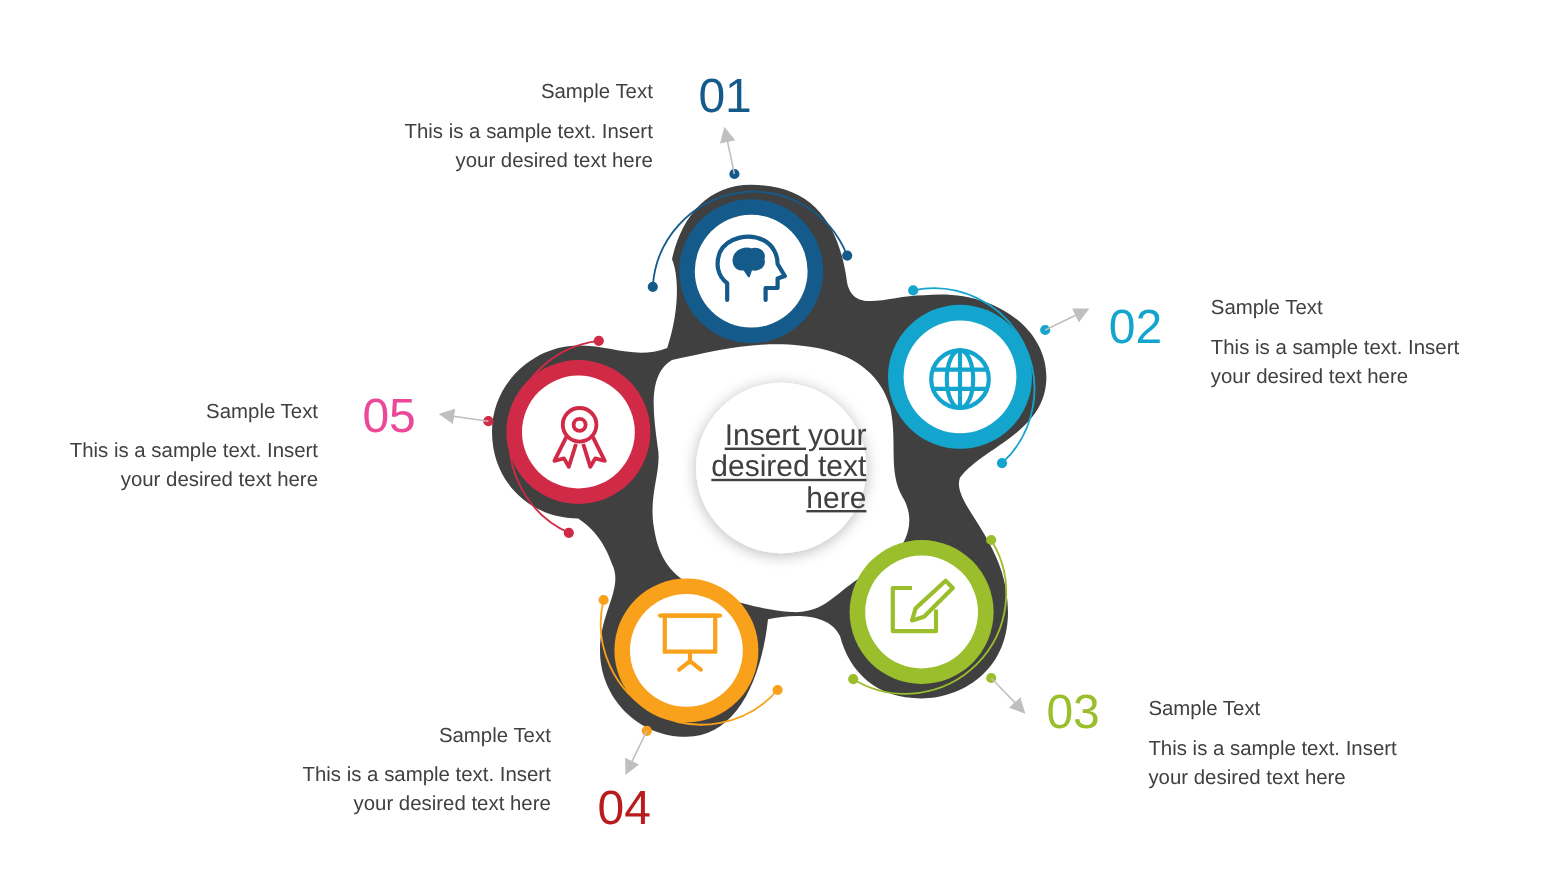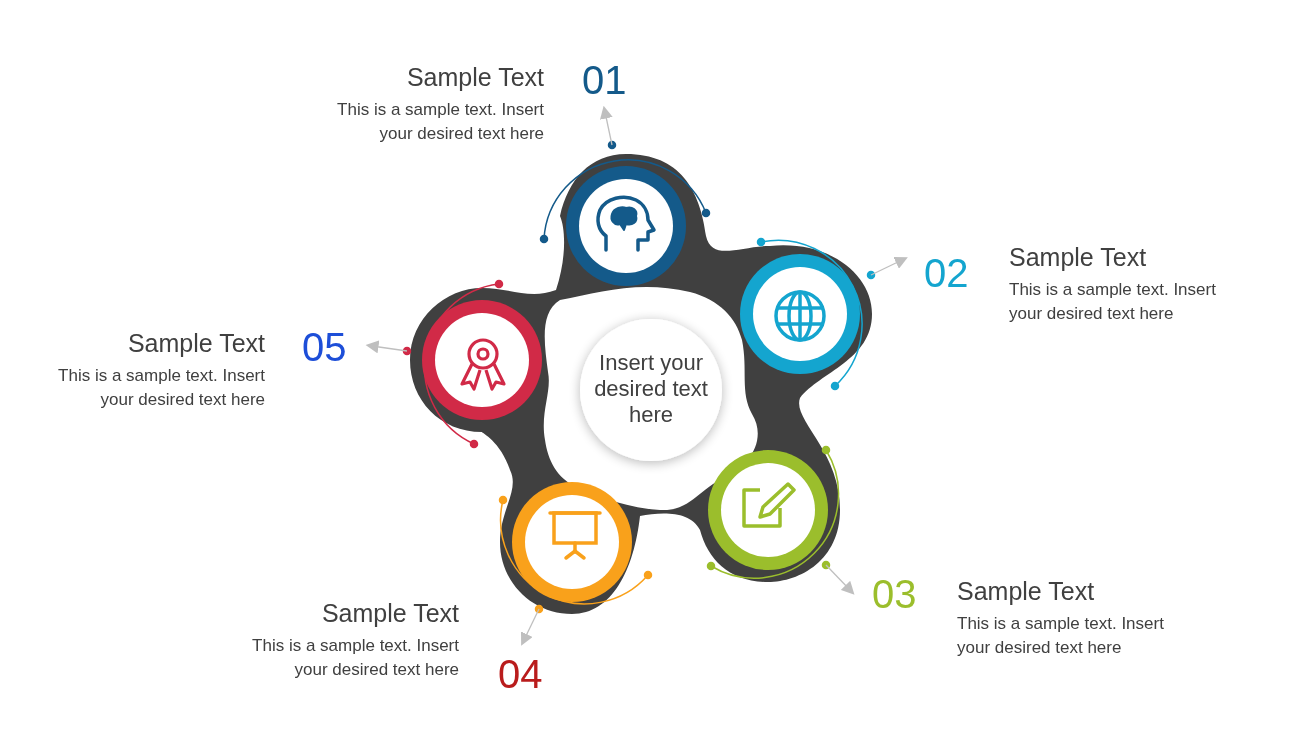--- a/index.html
+++ b/index.html
@@ -1,24 +1,24 @@
 <!DOCTYPE html>
 <html><head>
 <meta charset="utf-8">
 <style>
   html, body { margin: 0; padding: 0; background: #ffffff; }
   body { width: 1302px; height: 734px; position: relative; overflow: hidden; font-family: "Liberation Sans", sans-serif; }
   #diagram { position: absolute; left: 0; top: 0; }
   .block { position: absolute; color: #404040; }
-  .block .title { font-size: 25px; line-height: 30px; white-space: nowrap; }
+  .block .title { font-size: 17px; line-height: 30px; white-space: nowrap; }
   .block .desc { font-size: 17px; line-height: 24px; margin-top: 6px; white-space: nowrap; }
   .num { position: absolute; font-size: 40px; line-height: 44px; text-align: right; }
   .right { text-align: right; }
   .left { text-align: left; }
-  .center-text { position: absolute; left: 580px; top: 350px; width: 142px; text-align: center; font-size: 22px; line-height: 26px; color: #404040; }
+  .center-text { position: absolute; left: 580px; top: 350px; width: 142px; text-align: right; font-size: 25px; line-height: 26px; color: #404040; text-decoration: underline; }
 </style>
 </head>
 <body>
 
 <svg id="diagram" width="1302" height="734" viewBox="0 0 1302 734">
   <defs>
     <filter id="shadow" x="-30%" y="-30%" width="160%" height="160%">
       <feGaussianBlur in="SourceAlpha" stdDeviation="6"></feGaussianBlur>
       <feOffset dx="0" dy="2" result="b"></feOffset>
       <feComponentTransfer>
@@ -163,21 +163,21 @@
 <div class="center-text">
   <div>Insert your</div>
   <div>desired text</div>
   <div>here</div>
 </div>
 
 <div class="num" style="left:582px; top:58px; color:#145A8A;">01</div>
 <div class="num" style="left:924px; top:239px; color:#14A5CF;margin-top:12px;">02</div>
 <div class="num" style="left:872px; top:572px; color:#9BBE2C;">03</div>
 <div class="num" style="left:498px; top:652px; color:#b91c1c;">04</div>
-<div class="num" style="left:302px; top:325px; color:#1d4ed8;">05</div>
+<div class="num" style="left:302px; top:325px; color:#ec4899;">05</div>
 
 <div class="block right" style="right:758px; top:62px;">
   <div class="title">Sample Text</div>
   <div class="desc">
     <div>This is a sample text. Insert</div>
     <div>your desired text here</div>
   </div>
 </div>
 
 <div class="block left" style="left:1009px; top:242px;">

